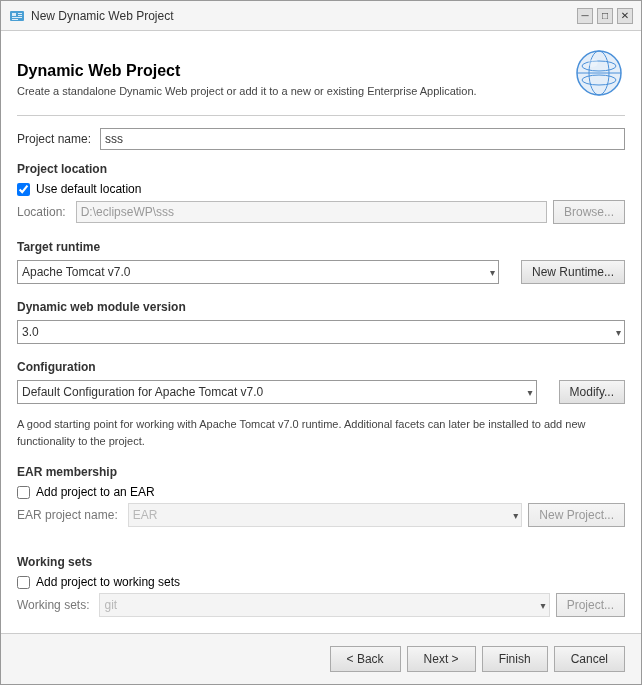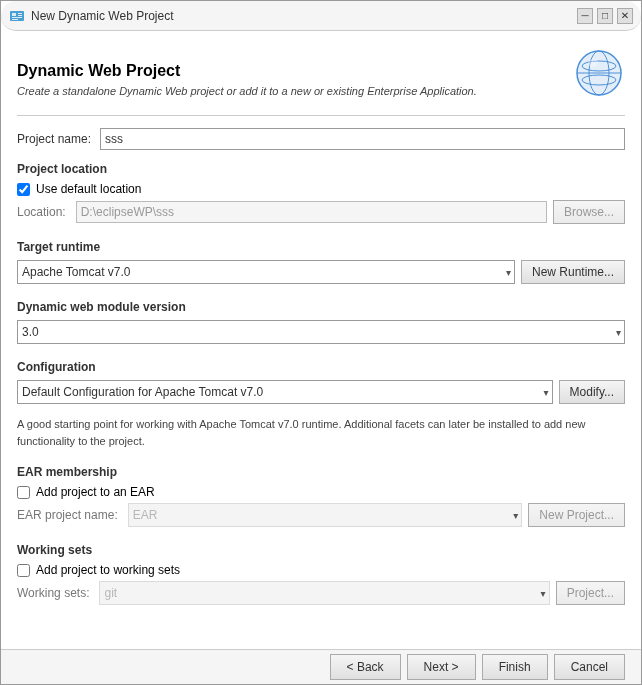--- a/index.html
+++ b/index.html
@@ -22,21 +22,20 @@
       display: flex;
       flex-direction: column;
     }
     .title-bar {
       background: #f5f5f5;
       border-bottom: 1px solid #ccc;
       display: flex;
       align-items: center;
       padding: 6px 8px;
       height: 30px;
-      border-radius: 15px;
     }
     .title-bar-icon {
       width: 16px;
       height: 16px;
       margin-right: 6px;
       display: flex;
       align-items: center;
       justify-content: center;
     }
     .title-bar-text {
@@ -80,21 +79,20 @@
     .header-title {
       font-size: 16px;
       font-weight: bold;
       color: #000;
       margin-bottom: 4px;
     }
     .header-desc {
       font-size: 11px;
       color: #444;
       line-height: 1.4;
-      font-style: italic;
     }
     .header-icon {
       width: 52px;
       height: 52px;
       margin-left: 10px;
       flex-shrink: 0;
     }
     .divider {
       border: none;
       border-top: 1px solid #ccc;
@@ -161,21 +159,21 @@
     }
     .btn-disabled {
       color: #999;
       background: linear-gradient(to bottom, #f5f5f5, #ebebeb);
       cursor: default;
     }
     .select-row {
       display: flex;
       align-items: center;
       margin-bottom: 12px;
-      gap: 6px;
+      gap: 22px;
     }
     .select-wrapper {
       flex: 1;
       position: relative;
       display: flex;
       align-items: center;
     }
     .select-wrapper select {
       width: 100%;
       height: 24px;
@@ -203,21 +201,21 @@
       margin-bottom: 6px;
       margin-top: 4px;
     }
     .info-text {
       font-size: 11px;
       color: #444;
       line-height: 1.5;
       margin-bottom: 12px;
     }
     .ear-section {
-      margin-bottom: 12px;
+      margin-bottom: 24px;
     }
     .ear-input-row {
       display: flex;
       align-items: center;
       gap: 6px;
     }
     .ear-label {
       font-size: 12px;
       color: #777;
       white-space: nowrap;
@@ -232,21 +230,21 @@
     .select-wrapper-disabled select {
       background: #f0f0f0;
       color: #999;
       border-color: #ccc;
     }
     .working-sets-section {
       margin-bottom: 12px;
     }
     .footer {
       border-top: 1px solid #ccc;
-      padding: 4px 16px;
+      padding: 12px 16px;
       display: flex;
       justify-content: flex-end;
       gap: 6px;
       background: #f5f5f5;
     }
     .footer-btn {
       height: 26px;
       padding: 0 16px;
       border: 1px solid #aaa;
       background: linear-gradient(to bottom, #f5f5f5, #e0e0e0);

